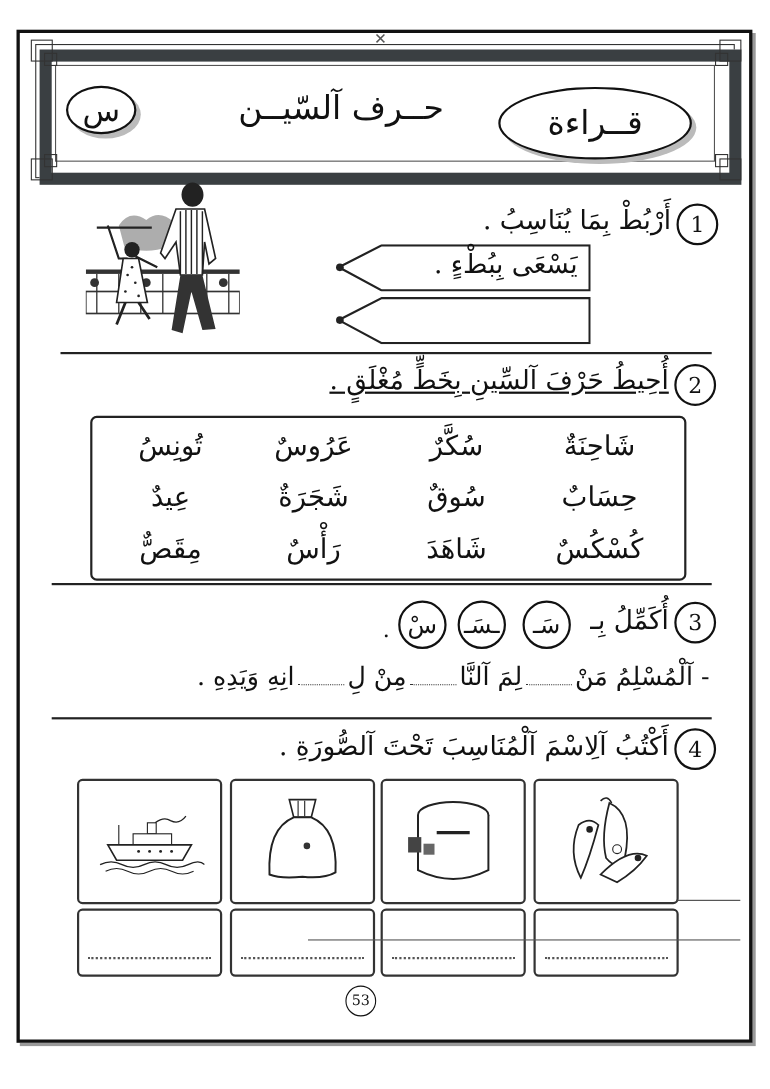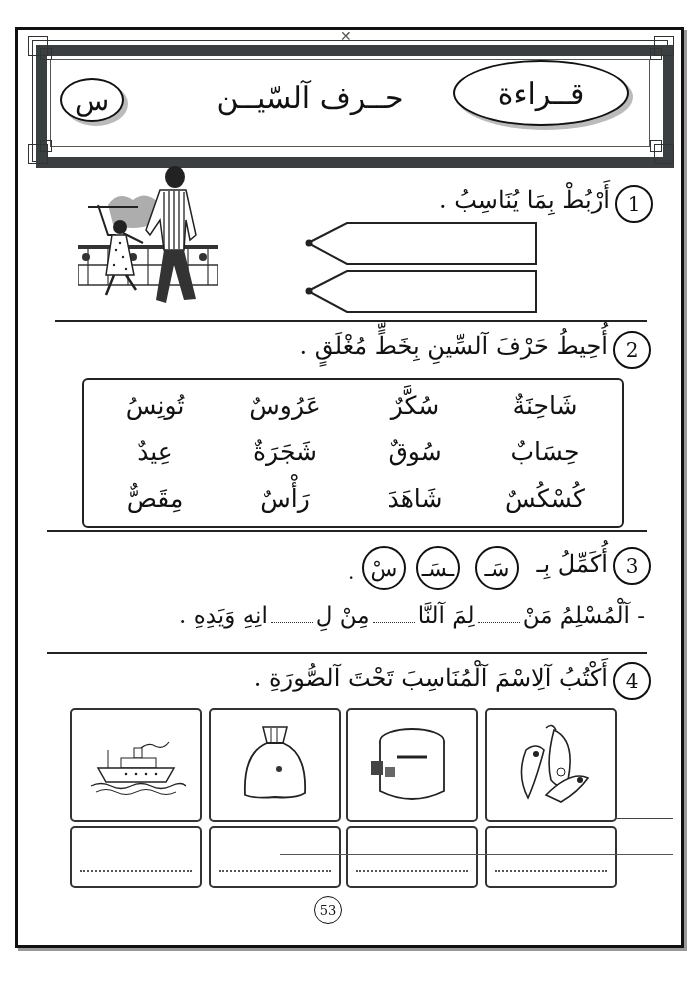--- a/index.html
+++ b/index.html
@@ -37,21 +37,21 @@
     .corner-small.tr { left: 650px; top: 48px; }
     .corner-small.bl { left: 40px; top: 140px; }
     .corner-small.br { left: 650px; top: 140px; }
     .top-x { position: absolute; left: 340px; top: 28px; font-size: 14px; color: #555; font-family: "DejaVu Sans", sans-serif; }
 
     .ellipse {
       position: absolute; border: 2px solid #111; border-radius: 50%; background: #fff;
       display: flex; align-items: center; justify-content: center;
       box-shadow: 4px 4px 0 #bbb;
     }
-    .ellipse-reading { left: 453px; top: 60px; width: 172px; height: 62px; font-size: 30px; }
+    .ellipse-reading { left: 453px; top: 79px; width: 172px; height: 62px; font-size: 30px; }
     .ellipse-letter { left: 60px; top: 78px; width: 60px; height: 40px; font-size: 28px; }
     .banner-title {
       position: absolute; left: 200px; top: 80px; width: 220px; text-align: center;
       font-size: 30px; direction: rtl;
     }
 
     
     .num-circle {
       position: absolute; width: 34px; height: 34px; border: 2px solid #111; border-radius: 50%;
       display: flex; align-items: center; justify-content: center; font-size: 20px; background:#fff;
@@ -185,32 +185,33 @@
       </g>
     <path d="M36 110 L28 130 M48 110 L58 125" stroke="#222" stroke-width="2.5"></path>
   </svg>
 </div>
 
 <div class="tag" style="top:222px;">
   <svg width="232" height="43" viewBox="0 0 232 43">
     <path d="M3 21 L42 1 L231 1 L231 42 L42 42 Z" fill="#fff" stroke="#222" stroke-width="2"></path>
     <circle cx="4" cy="21" r="3.5" fill="#222"></circle>
   </svg>
+  <span class="tag-text">يَسْعَى بِبُطْءٍ .</span>
 </div>
 <div class="tag" style="top:270px;">
   <svg width="232" height="43" viewBox="0 0 232 43">
     <path d="M3 21 L42 1 L231 1 L231 42 L42 42 Z" fill="#fff" stroke="#222" stroke-width="2"></path>
     <circle cx="4" cy="21" r="3.5" fill="#222"></circle>
   </svg>
 </div>
 
 <div class="divider" style="left:55px; top:320px; width:592px;"></div>
 
 <div class="num-circle" style="left:613px; top:331px;">2</div>
-<div class="instruction" style="right:92px; top:332px;">أُحِيطُ حَرْفَ آلسِّينِ بِخَطٍّ مُغْلَقٍ .</div>
+<div class="instruction" style="right:92px; top:332px;text-decoration:underline;">أُحِيطُ حَرْفَ آلسِّينِ بِخَطٍّ مُغْلَقٍ .</div>
 
 <div class="word-box"></div>
 <div class="word-grid">
   <span class="word">شَاحِنَةٌ</span>
   <span class="word">سُكَّرٌ</span>
   <span class="word">عَرُوسٌ</span>
   <span class="word">تُونِسُ</span>
   <span class="word">حِسَابٌ</span>
   <span class="word">سُوقٌ</span>
   <span class="word">شَجَرَةٌ</span>

